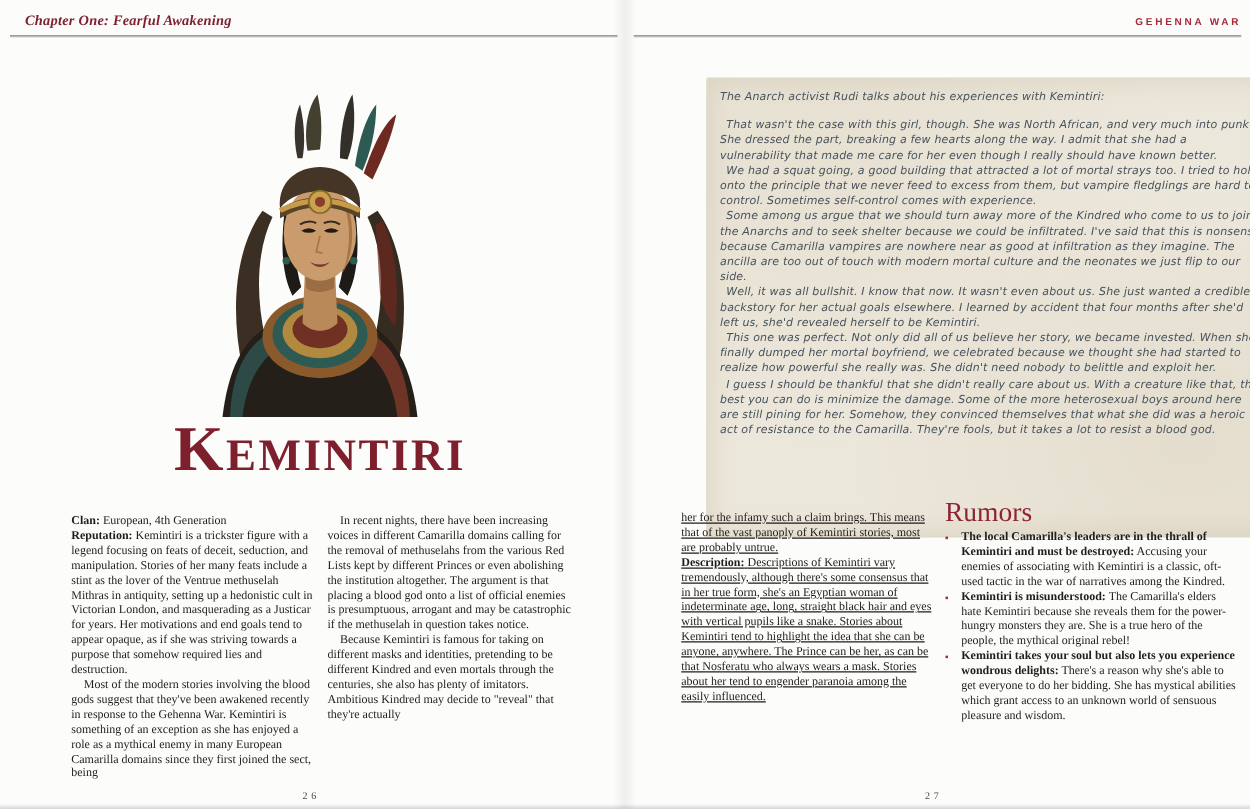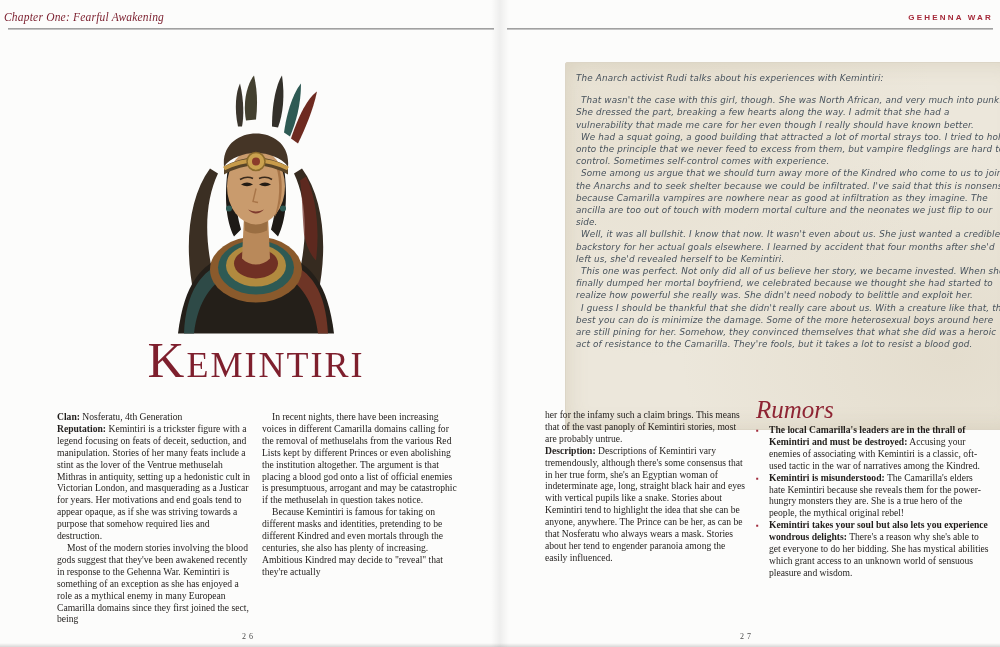--- a/index.html
+++ b/index.html
@@ -4,43 +4,43 @@
 <style>
   html,body{margin:0;padding:0;background:#e8e8e8;}
   #canvas{
     position:relative;width:1000px;height:647px;margin:0 auto;
     background:#fcfcfb;overflow:hidden;
     font-family:"Liberation Serif",serif;color:#201d1b;
     box-shadow:0 2px 6px rgba(0,0,0,.25);
   }
   
   .chapter-header{
-    position:absolute;left:4px;top:11px;
-    font-style:italic;font-size:11.5px;color:#7d2231;letter-spacing:.2px;
+    position:absolute;left:20px;top:11px;
+    font-style:italic;font-size:11.5px;color:#7d2231;letter-spacing:.2px;font-weight:bold;
   }
   .book-header{
     position:absolute;right:7px;top:13px;
     font-family:"Liberation Sans",sans-serif;font-weight:bold;
     font-size:8px;letter-spacing:2.2px;color:#a52a3a;margin-left:17px;
   }
   .rule{position:absolute;top:28px;height:2px;
     background:linear-gradient(#8f8f8f,#d4d4d4);}
   .rule-left{left:8px;width:486px;}
   .rule-right{left:507px;width:486px;}
   
   .spine{position:absolute;left:491px;top:0;width:18px;height:100%;
     background:linear-gradient(90deg,rgba(0,0,0,0),rgba(0,0,0,.055) 50%,rgba(0,0,0,0));}
   .bottom-edge{position:absolute;left:0;bottom:0;width:100%;height:4px;
     background:linear-gradient(rgba(0,0,0,0),rgba(0,0,0,.14));}
   
   .portrait{position:absolute;left:150px;top:68px;width:212px;height:266px;}
   .char-title{
     position:absolute;left:57px;top:330px;width:398px;text-align:center;
     font-variant:small-caps;font-size:51px;line-height:60px;
-    color:#7e1f2d;letter-spacing:2px;
+    color:#7e1f2d;letter-spacing:2px;font-weight:bold;
   }
   .body-col{position:absolute;font-size:9.6px;line-height:11.9px;}
   .body-col p{margin:0;}
   .body-col p.indent{text-indent:10px;}
   .lead{font-weight:bold;}
   .lp-col1{left:57px;top:411px;width:195px;}
   .lp-col2{left:262px;top:411px;width:195px;}
   
   .note{
     position:absolute;left:565px;top:62px;width:455px;height:368px;
@@ -51,25 +51,25 @@
       #ece7db;
     border:1px solid #dcd5c6;border-radius:2px;
     box-shadow:inset 0 0 22px rgba(140,120,80,.18);
     font-family:"DejaVu Sans",sans-serif;font-style:italic;
     font-size:8.8px;line-height:12.2px;letter-spacing:.15px;color:#47525c;
   }
   .note p{margin:0;}
   .note .note-intro{margin-bottom:10px;}
   .note .note-p{text-indent:5px;}
   
-  .rp-col1{left:545px;top:409px;width:201px;}
+  .rp-col1{left:545px;top:409px;width:201px;text-decoration:underline;}
   .rumors{position:absolute;left:756px;top:399px;width:233px;
     font-size:9.6px;line-height:11.9px;}
-  .rumors-heading{font-size:25px;line-height:22px;color:#8e2433;
-    font-weight:normal;margin:0 0 3px 0;font-style:italic;}
+  .rumors-heading{font-size:22px;line-height:22px;color:#8e2433;
+    font-weight:normal;margin:0 0 3px 0;}
   .rumor-item{position:relative;padding-left:13px;margin:0;}
   .rumor-bullet{position:absolute;left:0;top:1px;color:#a0283a;font-size:8px;}
   
   .page-num{position:absolute;top:632px;font-size:8px;letter-spacing:3px;color:#4a4a4a;}
   .pn-left{left:242px;}
   .pn-right{left:740px;}
 </style>
 </head>
 <body>
 
@@ -124,28 +124,28 @@
     <path d="M106,120 L103,133 L108,134" stroke="#a87548" stroke-width="1.4" fill="none"></path>
     <path d="M98,141 q8,4 16,0 q-8,8 -16,0 Z" fill="#7e3a2e"></path>
 
     <circle cx="79" cy="140" r="3" fill="#2e5a54"></circle>
     <circle cx="133" cy="140" r="3" fill="#2e5a54"></circle>
   </svg>
 
   <div class="char-title">Kemintiri</div>
 
   <div class="body-col lp-col1">
-    <p><span class="lead">Clan:</span> <span>Nosferatu, 4th Generation</span></p>
+    <p><span class="lead">Clan:</span> <span>European, 4th Generation</span></p>
     <p><span class="lead">Reputation:</span> <span>Kemintiri is a trickster figure with a legend focusing on feats of deceit, seduction, and manipulation. Stories of her many feats include a stint as the lover of the Ventrue methuselah Mithras in antiquity, setting up a hedonistic cult in Victorian London, and masquerading as a Justicar for years. Her motivations and end goals tend to appear opaque, as if she was striving towards a purpose that somehow required lies and destruction.</span></p>
     <p class="indent">Most of the modern stories involving the blood gods suggest that they've been awakened recently in response to the Gehenna War. Kemintiri is something of an exception as she has enjoyed a role as a mythical enemy in many European Camarilla domains since they first joined the sect, being</p>
   </div>
 
   <div class="body-col lp-col2">
     <p class="indent">In recent nights, there have been increasing voices in different Camarilla domains calling for the removal of methuselahs from the various Red Lists kept by different Princes or even abolishing the institution altogether. The argument is that placing a blood god onto a list of official enemies is presumptuous, arrogant and may be catastrophic if the methuselah in question takes notice.</p>
-    <p class="indent">Because Kemintiri is famous for taking on different masks and identities, pretending to be different Kindred and even mortals through the centuries, she also has plenty of increasing. Ambitious Kindred may decide to "reveal" that they're actually</p>
+    <p class="indent">Because Kemintiri is famous for taking on different masks and identities, pretending to be different Kindred and even mortals through the centuries, she also has plenty of imitators. Ambitious Kindred may decide to "reveal" that they're actually</p>
   </div>
 
   <div class="note">
     <p class="note-intro">The Anarch activist Rudi talks about his experiences with Kemintiri:</p>
     <p class="note-p">That wasn't the case with this girl, though. She was North African, and very much into punk. She dressed the part, breaking a few hearts along the way. I admit that she had a vulnerability that made me care for her even though I really should have known better.</p>
     <p class="note-p">We had a squat going, a good building that attracted a lot of mortal strays too. I tried to hold onto the principle that we never feed to excess from them, but vampire fledglings are hard to control. Sometimes self-control comes with experience.</p>
     <p class="note-p">Some among us argue that we should turn away more of the Kindred who come to us to join the Anarchs and to seek shelter because we could be infiltrated. I've said that this is nonsense because Camarilla vampires are nowhere near as good at infiltration as they imagine. The ancilla are too out of touch with modern mortal culture and the neonates we just flip to our side.</p>
     <p class="note-p">Well, it was all bullshit. I know that now. It wasn't even about us. She just wanted a credible backstory for her actual goals elsewhere. I learned by accident that four months after she'd left us, she'd revealed herself to be Kemintiri.</p>
     <p class="note-p">This one was perfect. Not only did all of us believe her story, we became invested. When she finally dumped her mortal boyfriend, we celebrated because we thought she had started to realize how powerful she really was. She didn't need nobody to belittle and exploit her.</p>
     <p class="note-p">I guess I should be thankful that she didn't really care about us. With a creature like that, the best you can do is minimize the damage. Some of the more heterosexual boys around here are still pining for her. Somehow, they convinced themselves that what she did was a heroic act of resistance to the Camarilla. They're fools, but it takes a lot to resist a blood god.</p>

